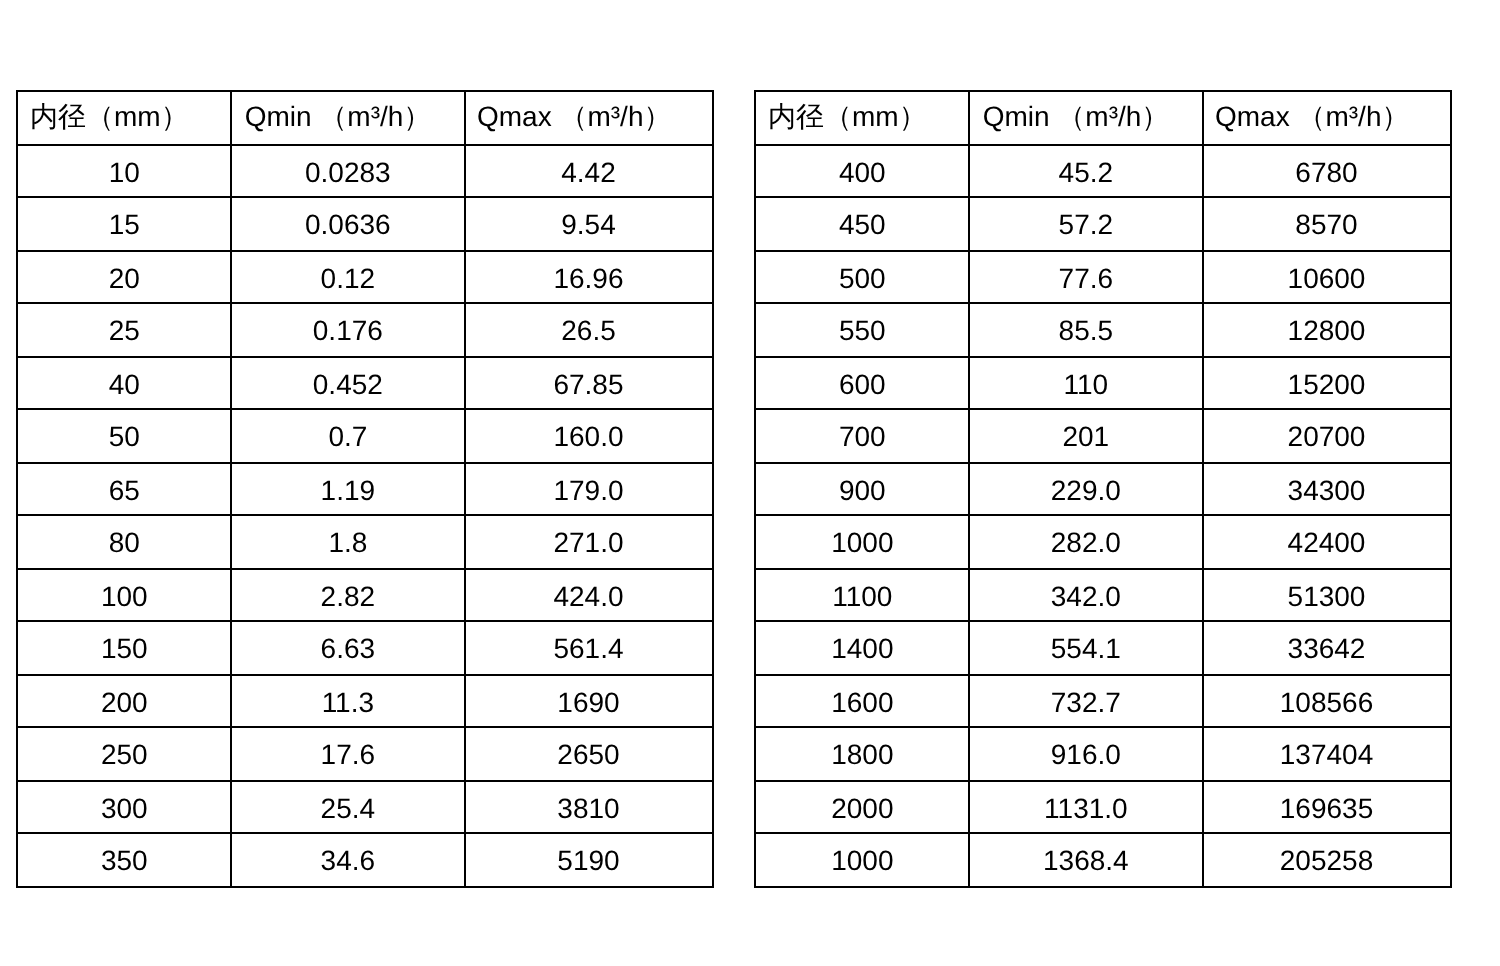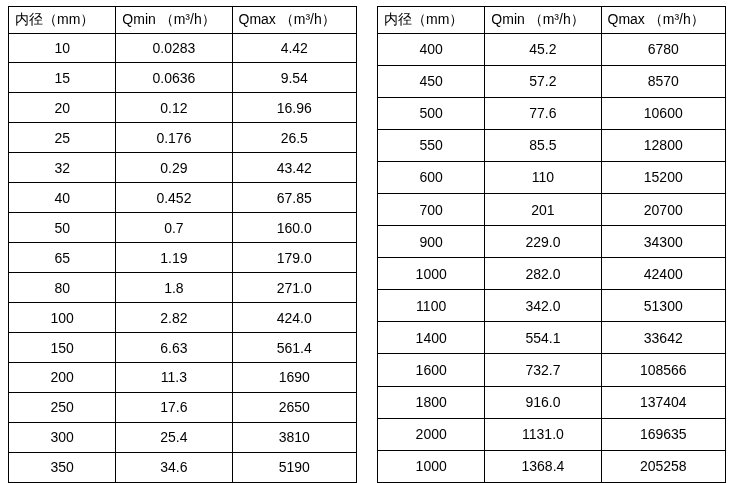--- a/index.html
+++ b/index.html
@@ -15,20 +15,21 @@
     overflow: hidden;
   }
   .page {
     position: relative;
     width: 750px;
     height: 483px;
     display: flex;
     gap: 20px;
     padding: 6px 24px 0 8px;
     box-sizing: border-box;
+    align-items: center;
   }
   table.flow-table {
     border-collapse: collapse;
     table-layout: fixed;
     font-size: 14px;
   }
   table.flow-table td,
   table.flow-table th {
     border: 1px solid #000000;
     height: 25.5px;
@@ -80,25 +81,20 @@
           <td>20</td>
           <td>0.12</td>
           <td>16.96</td>
         </tr>
       <tr>
           <td>25</td>
           <td>0.176</td>
           <td>26.5</td>
         </tr>
       <tr>
-          <td>32</td>
-          <td>0.29</td>
-          <td>43.42</td>
-        </tr>
-      <tr>
           <td>40</td>
           <td>0.452</td>
           <td>67.85</td>
         </tr>
       <tr>
           <td>50</td>
           <td>0.7</td>
           <td>160.0</td>
         </tr>
       <tr>

